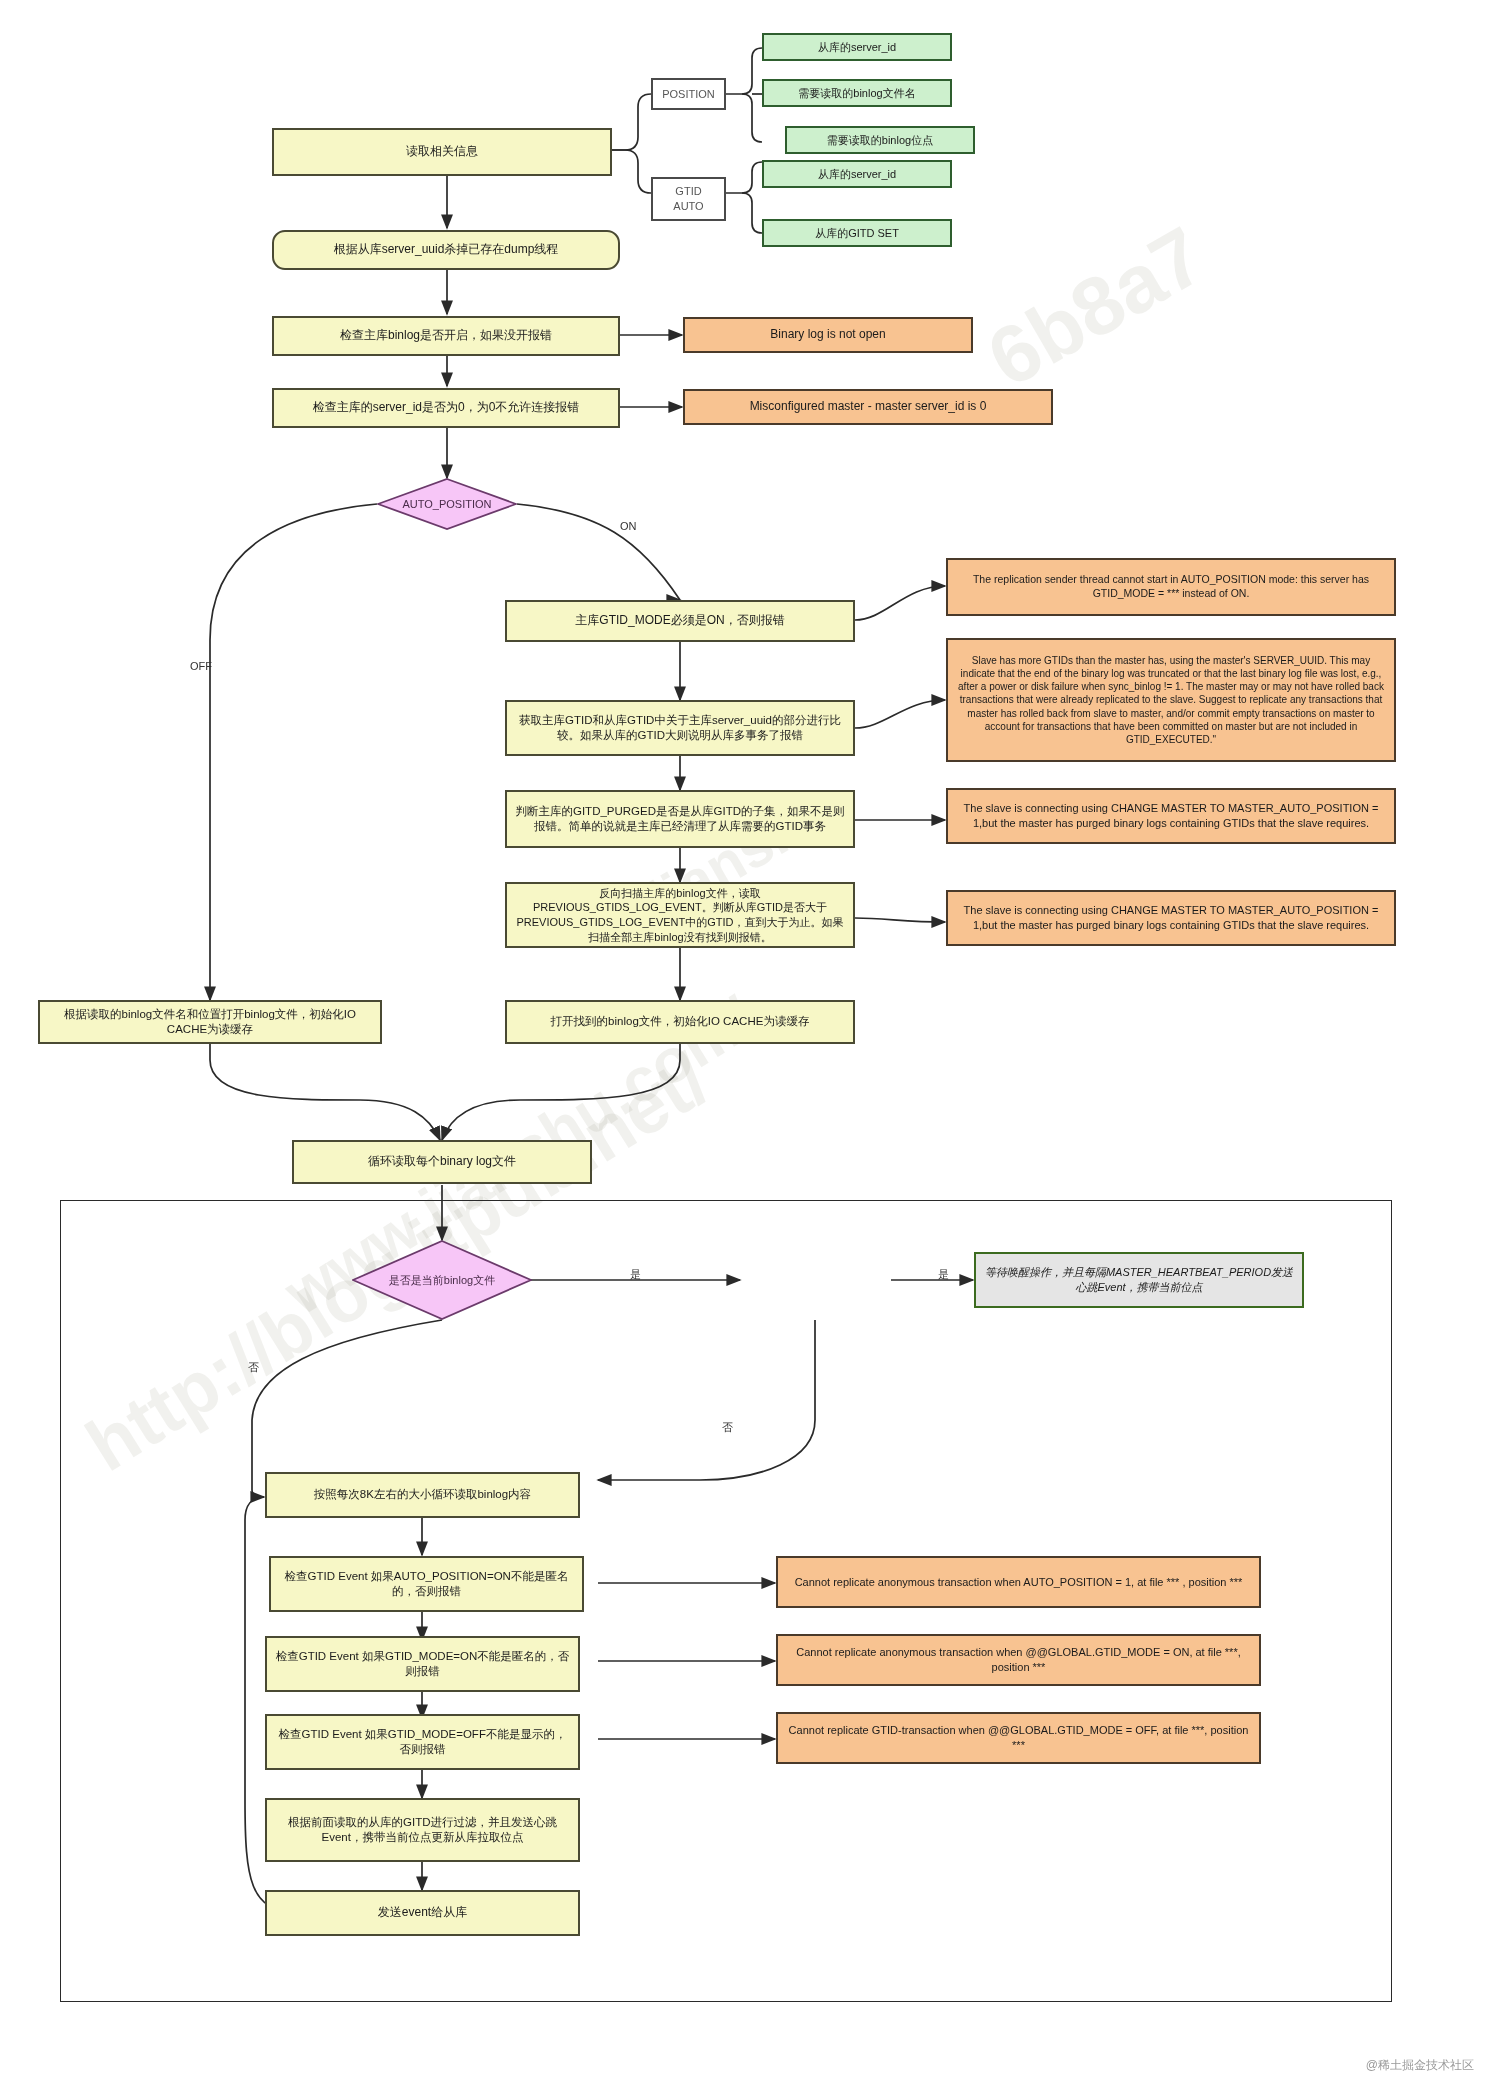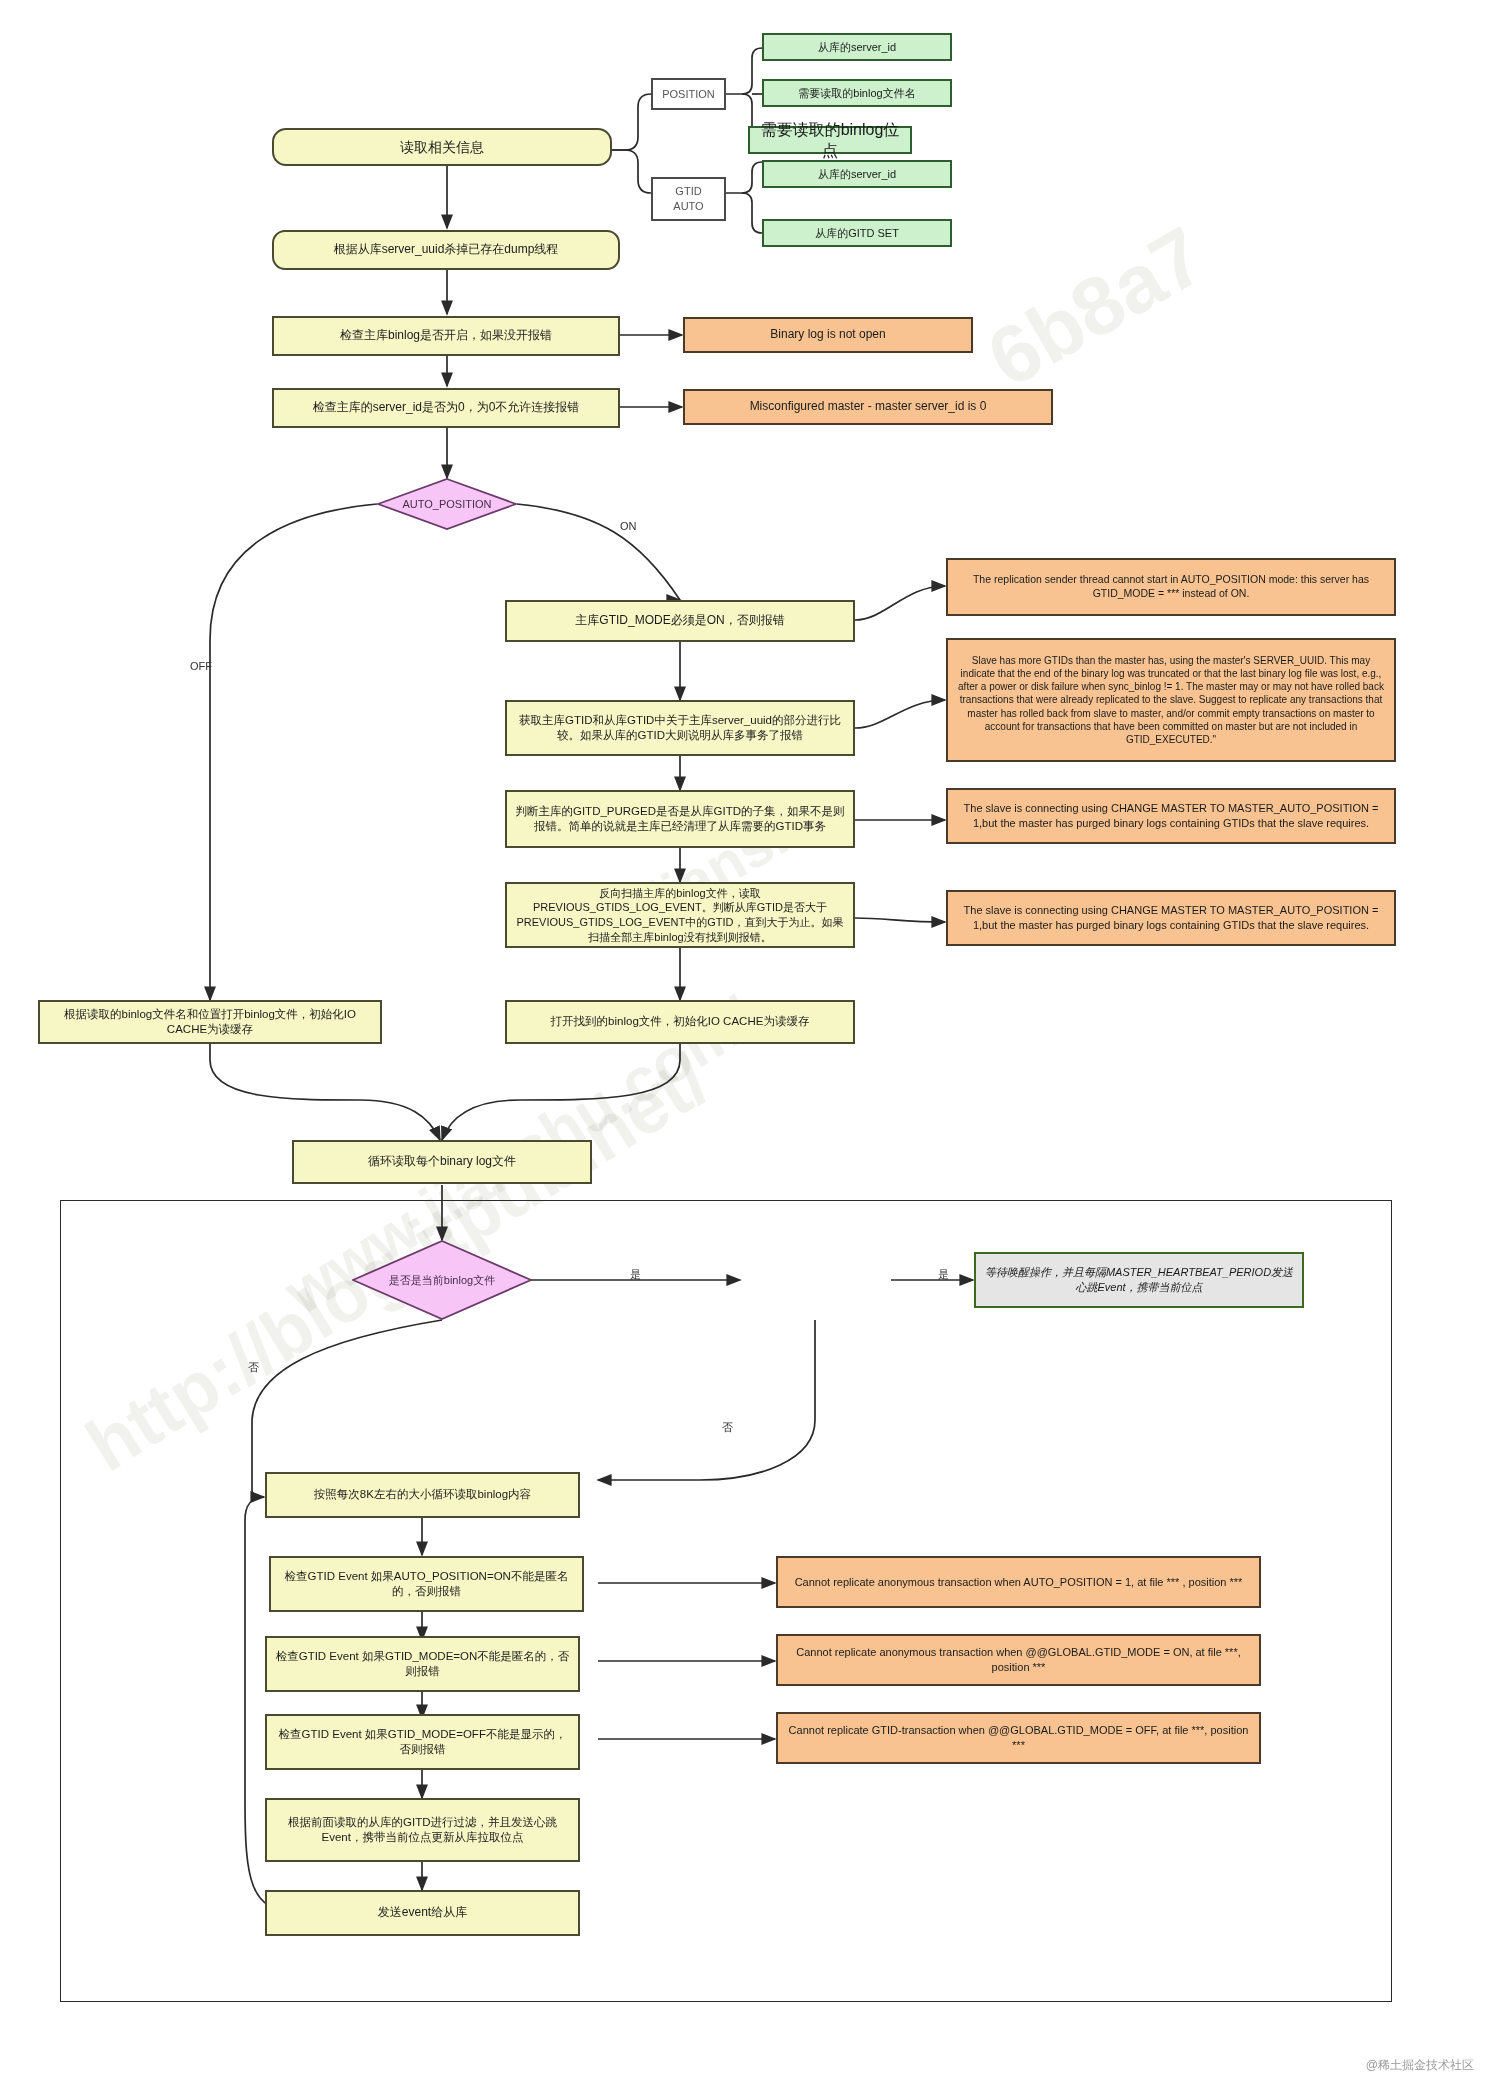--- a/index.html
+++ b/index.html
@@ -170,29 +170,29 @@
       <path d="M422,1862 L422,1890" marker-end="url(#arrow)"></path>
 
       <path d="M598,1583 L775,1583" marker-end="url(#arrow)"></path>
       <path d="M598,1661 L775,1661" marker-end="url(#arrow)"></path>
       <path d="M598,1739 L775,1739" marker-end="url(#arrow)"></path>
 
       <path d="M297,1912 C250,1912 245,1880 245,1800 L245,1520 C245,1505 252,1497 264,1497"></path>
     </g>
   </svg>
 
-  <div class="node n-yellow" style="left:272px; top:128px; width:340px; height:38px; font-size:14px;border-radius:14px;">读取相关信息</div>
+  <div class="node n-yellow" style="left:272px; top:128px; width:340px; height:48px; font-size:12px;">读取相关信息</div>
 
   <div class="node n-white" style="left:651px; top:78px; width:75px; height:32px; font-size:11px;">POSITION</div>
 
   <div class="node n-white" style="left:651px; top:177px; width:75px; height:44px; font-size:11px;">GTID AUTO</div>
 
   <div class="node n-green" style="left:762px; top:33px; width:190px; height:28px; font-size:11px;">从库的server_id</div>
   <div class="node n-green" style="left:762px; top:79px; width:190px; height:28px; font-size:11px;">需要读取的binlog文件名</div>
-  <div class="node n-green" style="left:748px; top:126px; width:164px; height:28px; font-size:16px;">需要读取的binlog位点</div>
+  <div class="node n-green" style="left:785px; top:126px; width:190px; height:28px; font-size:11px;">需要读取的binlog位点</div>
   <div class="node n-green" style="left:762px; top:160px; width:190px; height:28px; font-size:11px;">从库的server_id</div>
   <div class="node n-green" style="left:762px; top:219px; width:190px; height:28px; font-size:11px;">从库的GITD SET</div>
 
   <div class="node n-yellow" style="left:272px; top:230px; width:348px; height:40px; font-size:12px;border-radius:13px;">根据从库server_uuid杀掉已存在dump线程</div>
 
   <div class="node n-yellow" style="left:272px; top:316px; width:348px; height:40px; font-size:12px;">检查主库binlog是否开启，如果没开报错</div>
 
   <div class="node n-orange" style="left:683px; top:317px; width:290px; height:36px; font-size:12px;">Binary log is not open</div>
 
   <div class="node n-yellow" style="left:272px; top:388px; width:348px; height:40px; font-size:12px;">检查主库的server_id是否为0，为0不允许连接报错</div>

